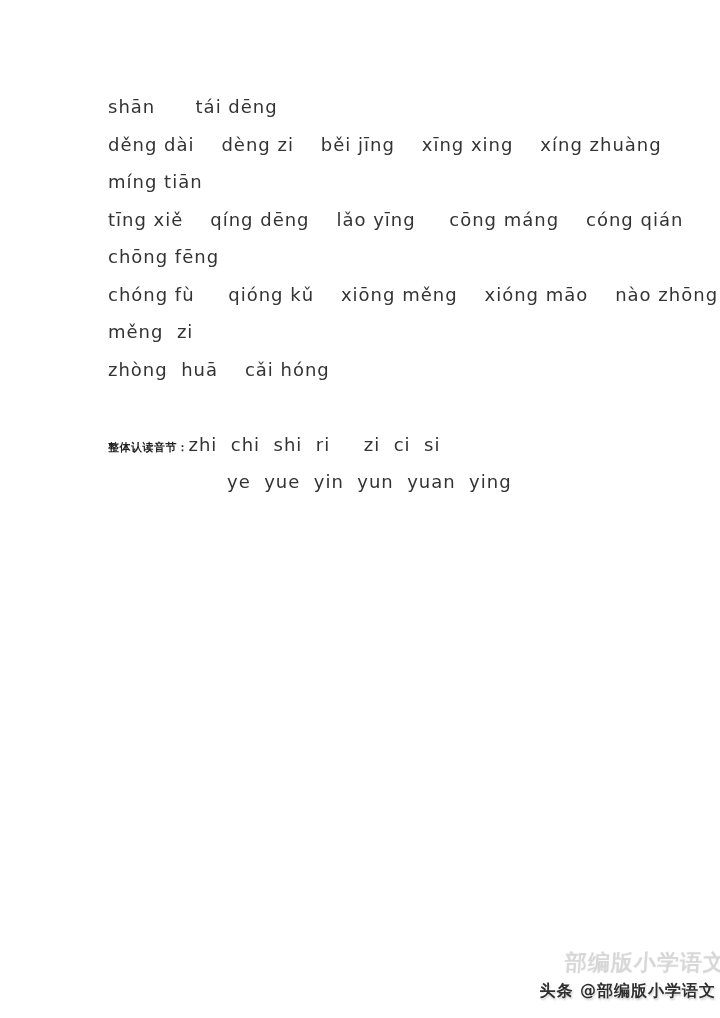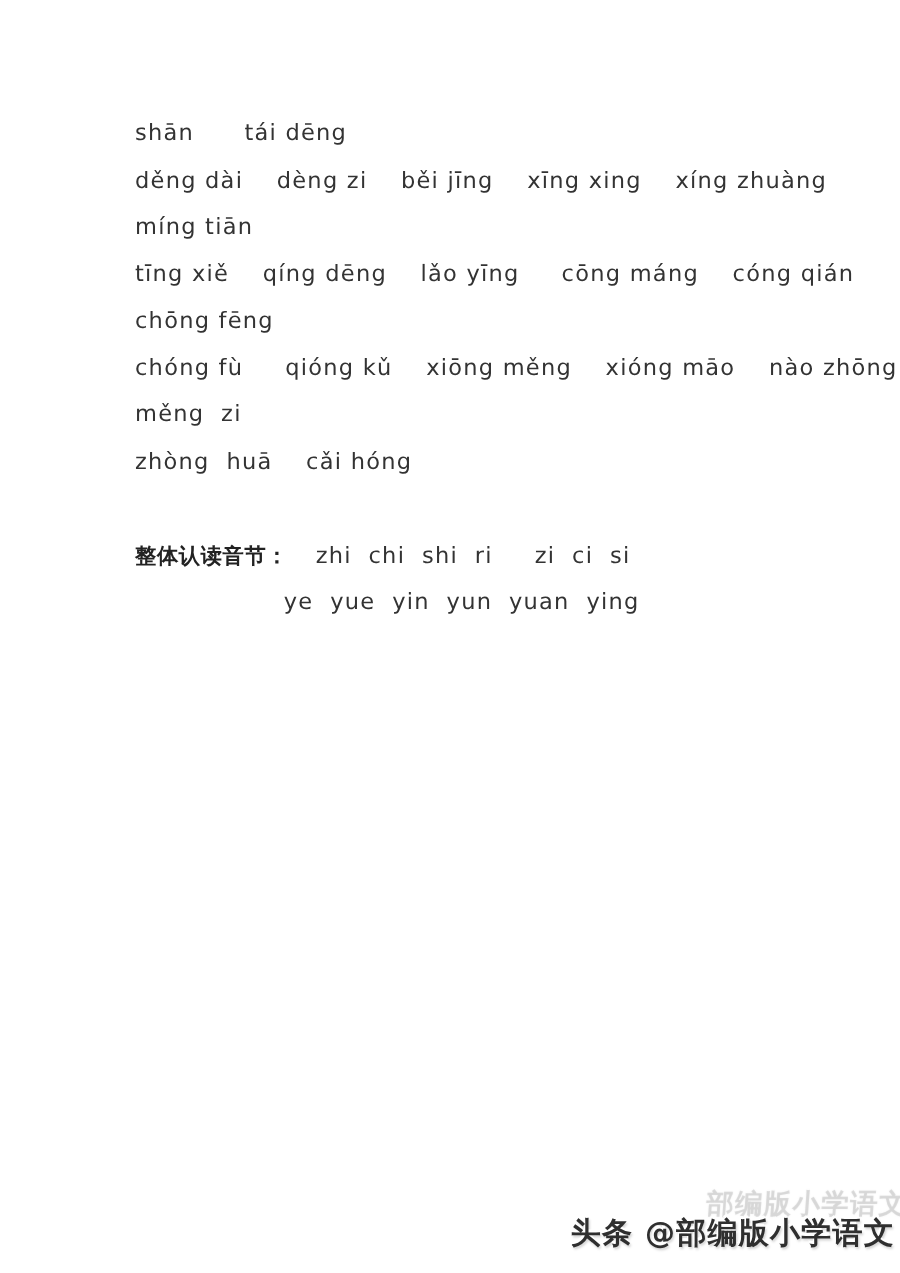--- a/index.html
+++ b/index.html
@@ -28,30 +28,29 @@
     line-height: 37.5px;
     height: 37.5px;
     letter-spacing: 1px;
     color: #333333;
     font-family: "DejaVu Sans", sans-serif;
   }
   .gap-row {
     height: 37.5px;
   }
   .section-line .cn-label {
-    font-size: 17px;
+    font-size: 11px;
     font-weight: 600;
     color: #222222;
     letter-spacing: 0.5px;
   }
   .section-line .py-row {
     font-size: 18px;
     letter-spacing: 1px;
     color: #333333;
-    margin-left: 22px;
   }
   .indented {
     padding-left: 119px;
   }
   .watermark-wrap {
     position: absolute;
     right: 0;
     bottom: 0;
     width: 720px;
     height: 90px;
@@ -66,21 +65,21 @@
     letter-spacing: 1px;
     color: rgba(130, 130, 130, 0.16);
     transform: skewX(-4deg);
     text-shadow: 0 0 1px rgba(160, 160, 160, 0.25);
     white-space: nowrap;
   }
   .watermark-text {
     position: absolute;
     right: 14px;
     bottom: 16px;
-    font-size: 24px;
+    font-size: 16px;
     font-weight: bold;
     letter-spacing: 1px;
     color: #2f2f2f;
     text-shadow: -1px -2px 0 rgba(255, 255, 255, 0.95), 1px 2px 2px rgba(0, 0, 0, 0.18);
     white-space: nowrap;
   }
 </style>
 </head>
 <body>
 

